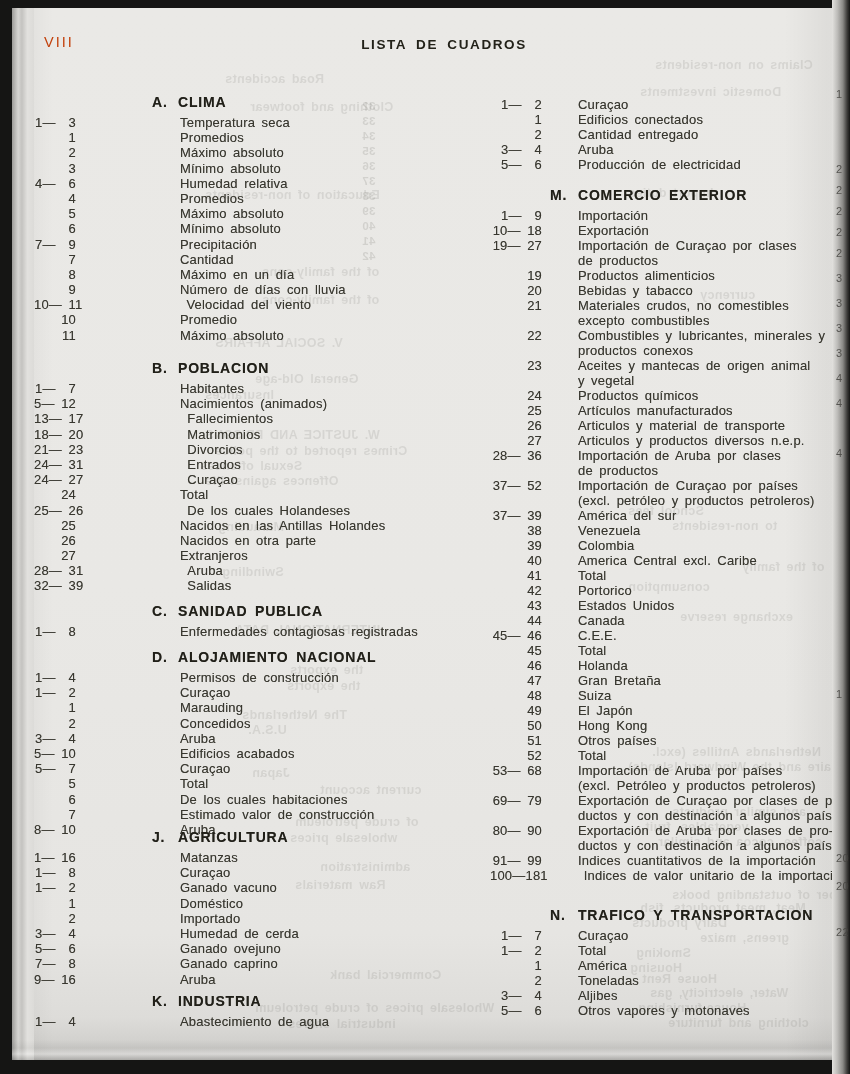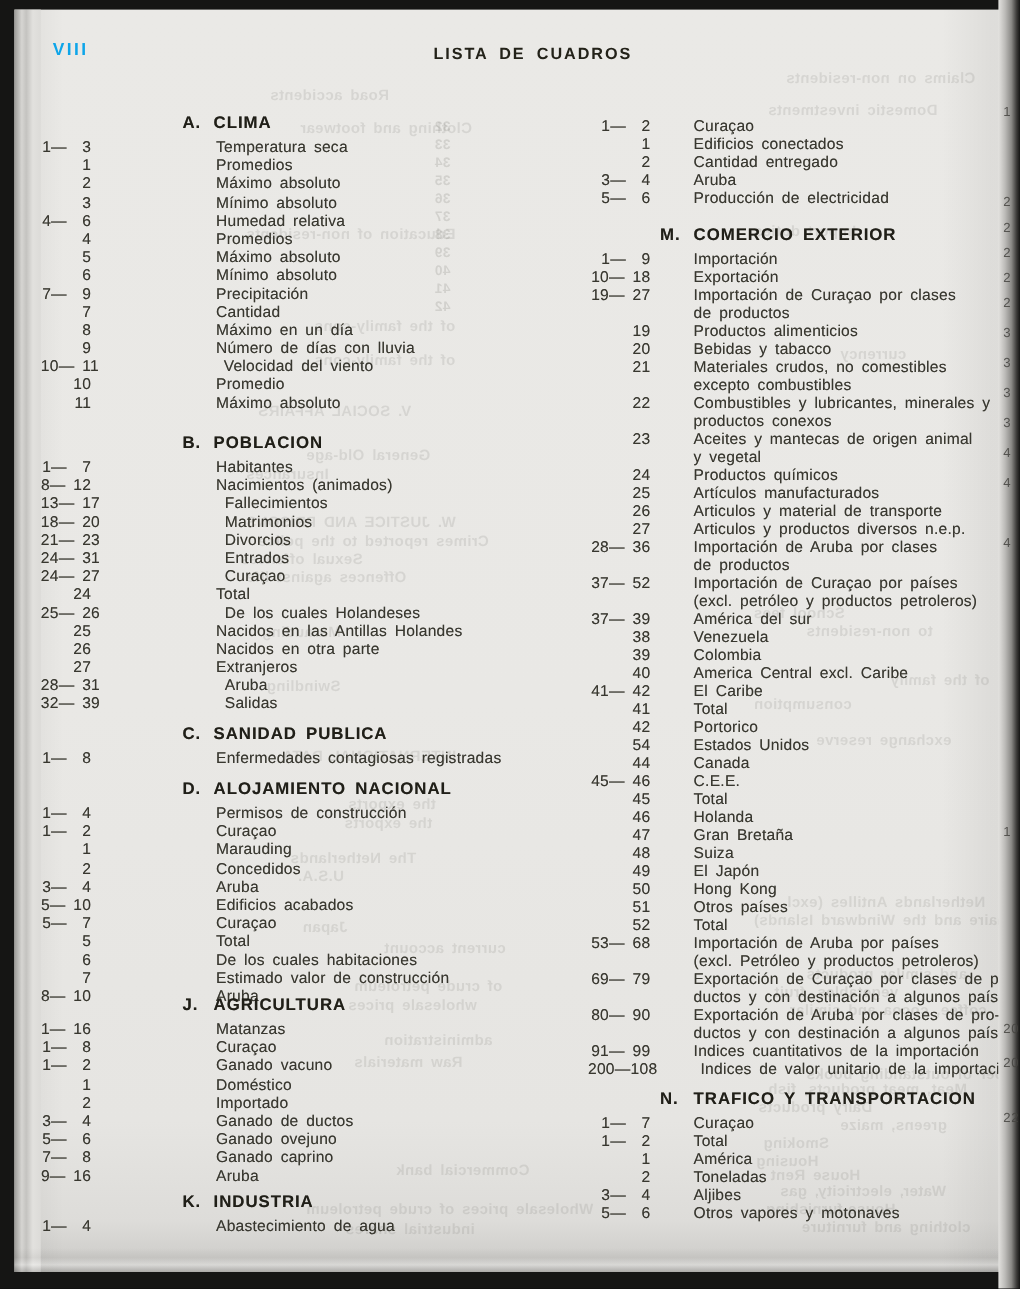--- a/index.html
+++ b/index.html
@@ -36,22 +36,22 @@
   }
   
   .ghost{
     position:absolute;transform:scaleX(-1);color:#75746e;opacity:0.16;
     font-size:12.5px;letter-spacing:0.3px;word-spacing:2.5px;white-space:nowrap;
     filter:blur(0.4px);font-weight:bold;
   }
   .ghost.gnum{font-size:11.5px;opacity:0.20;}
   
   .folio{
-    position:absolute;left:44px;top:34px;font-size:14.5px;font-weight:bold;
-    letter-spacing:2px;color:#0ea5e9;
+    position:absolute;left:44px;top:34px;font-size:14.5px;font-weight:normal;
+    letter-spacing:2px;color:#c2410c;
   }
   .ptitle{
     position:absolute;left:0;top:37px;width:888px;text-align:center;
     font-size:13.5px;font-weight:bold;letter-spacing:1.6px;word-spacing:4px;color:#232219;
   }
   .col{position:absolute;top:0;height:1074px;}
   .col-left{left:34px;width:420px;}
   .col-right{left:490px;width:344px;overflow:hidden;}
   .section{position:absolute;left:0;right:0;}
   .sec-a{top:94px}.sec-b{top:360px}.sec-c{top:603px}.sec-d{top:649px}.sec-j{top:829px}.sec-k{top:993px}
@@ -224,21 +224,21 @@
       <div class="section sec-b">
         <div class="sec-hdr">
           <span class="hdr-letter">B.</span>
           <span>POBLACION</span>
         </div>
         <div class="row">
           <span class="num">1—  7</span>
           <span class="label">Habitantes</span>
         </div>
         <div class="row">
-          <span class="num">8— 12</span>
+          <span class="num">5— 12</span>
           <span class="label">Nacimientos (animados)</span>
         </div>
         <div class="row">
           <span class="num">13— 17</span>
           <span class="label">Fallecimientos</span>
         </div>
         <div class="row">
           <span class="num">18— 20</span>
           <span class="label">Matrimonios</span>
         </div>
@@ -363,21 +363,21 @@
         <div class="row">
           <span class="num">1</span>
           <span class="label">Doméstico</span>
         </div>
         <div class="row">
           <span class="num">2</span>
           <span class="label">Importado</span>
         </div>
         <div class="row">
           <span class="num">3—  4</span>
-          <span class="label">Ganado de ductos</span>
+          <span class="label">Humedad de cerda</span>
         </div>
         <div class="row">
           <span class="num">5—  6</span>
           <span class="label">Ganado ovejuno</span>
         </div>
         <div class="row">
           <span class="num">7—  8</span>
           <span class="label">Ganado caprino</span>
         </div>
         <div class="row">
@@ -514,33 +514,29 @@
         </div>
         <div class="row">
           <span class="num">39</span>
           <span class="label">Colombia</span>
         </div>
         <div class="row">
           <span class="num">40</span>
           <span class="label">America Central excl. Caribe</span>
         </div>
         <div class="row">
-          <span class="num">41— 42</span>
-          <span class="label">El Caribe</span>
-        </div>
-        <div class="row">
           <span class="num">41</span>
           <span class="label">Total</span>
         </div>
         <div class="row">
           <span class="num">42</span>
           <span class="label">Portorico</span>
         </div>
         <div class="row">
-          <span class="num">54</span>
+          <span class="num">43</span>
           <span class="label">Estados Unidos</span>
         </div>
         <div class="row">
           <span class="num">44</span>
           <span class="label">Canada</span>
         </div>
         <div class="row">
           <span class="num">45— 46</span>
           <span class="label">C.E.E.</span>
         </div>
@@ -598,21 +594,21 @@
         </div>
         <div class="row">
           <span class="num"></span>
           <span class="label">ductos y con destinación a algunos países</span>
         </div>
         <div class="row">
           <span class="num">91— 99</span>
           <span class="label">Indices cuantitativos de la importación</span>
         </div>
         <div class="row">
-          <span class="num">200—108</span>
+          <span class="num">100—181</span>
           <span class="label">Indices de valor unitario de la importación</span>
         </div>
       </div>
       <div class="section sec-n">
         <div class="sec-hdr">
           <span class="hdr-letter">N.</span>
           <span>TRAFICO Y TRANSPORTACION</span>
         </div>
         <div class="row">
           <span class="num">1—  7</span>

